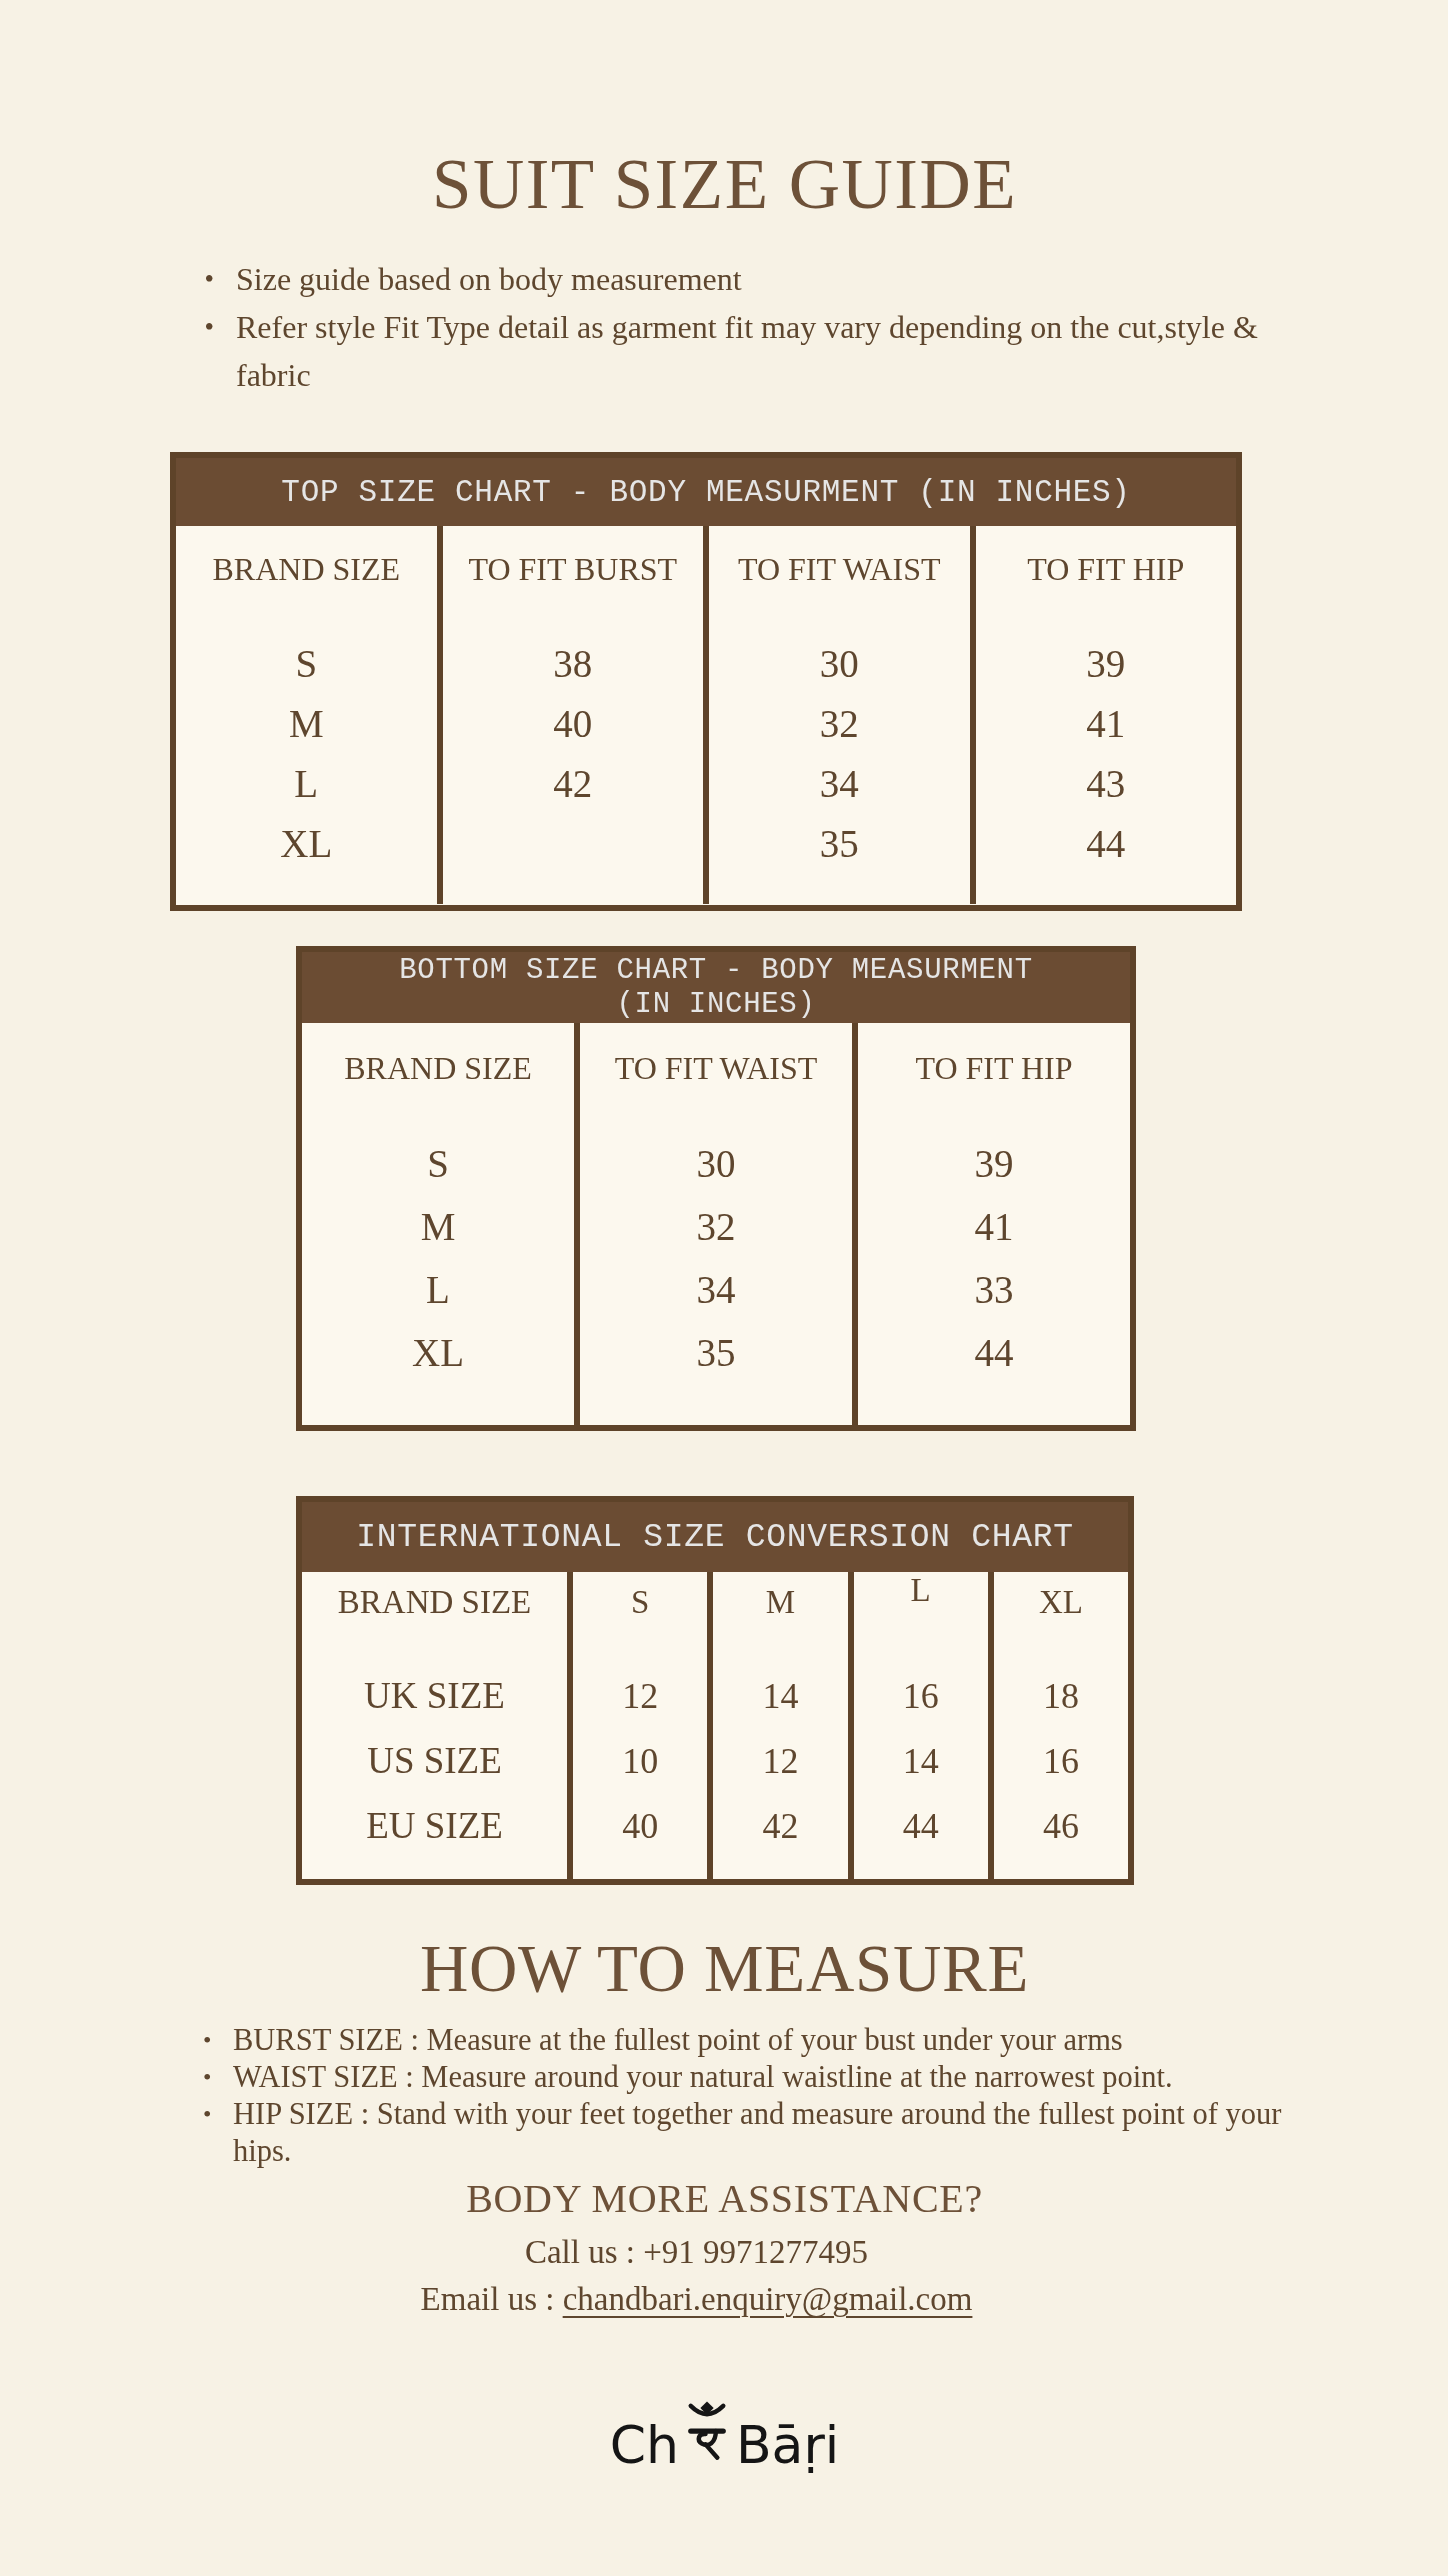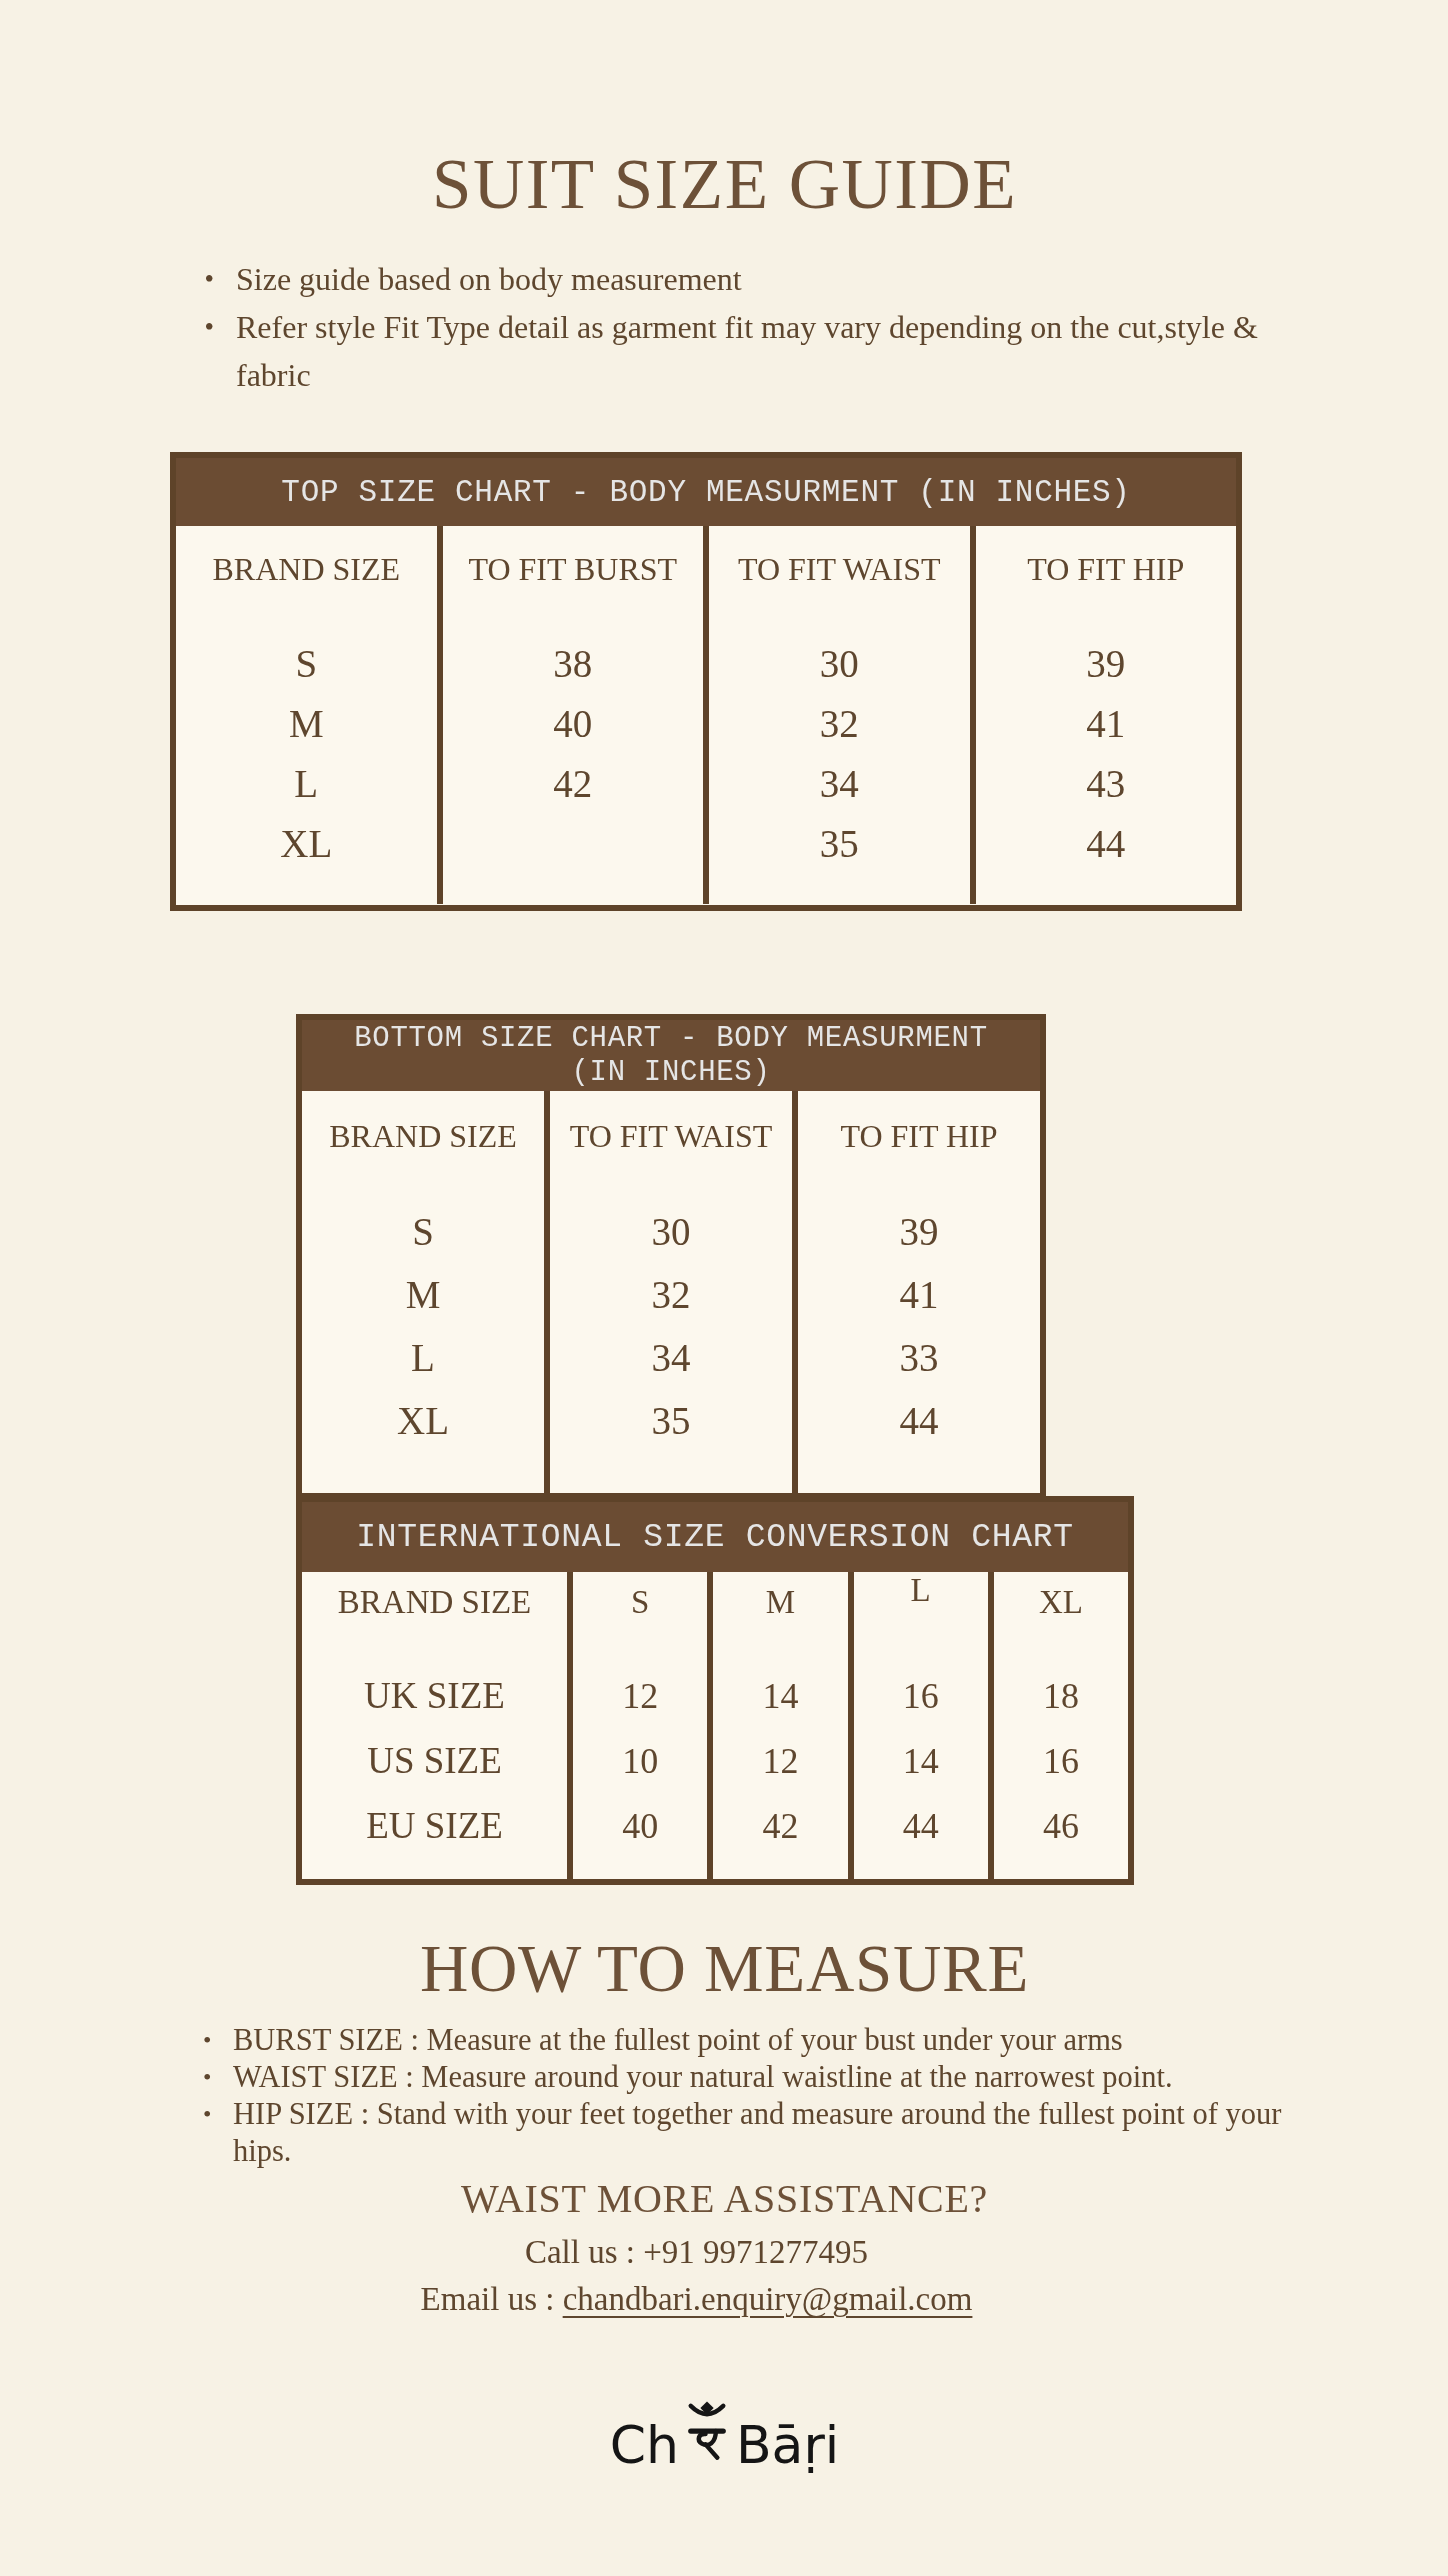--- a/index.html
+++ b/index.html
@@ -40,21 +40,21 @@
   .col-head{text-align:center;font-size:32px;line-height:67px;height:67px;}
   .cell{text-align:center;}
   
   .t-top{left:170px;top:452px;width:1072px;height:459px;}
   .t-top .band{height:68px;font-size:31px;}
   .t-top .cols{height:378px;}
   .t-top .col-head{margin-top:10.4px;}
   .t-top .rows{margin-top:31px;}
   .t-top .cell{height:60px;line-height:60px;font-size:39px;}
   
-  .t-bottom{left:296px;top:1014px;width:750px;height:485px;}
+  .t-bottom{left:296px;top:946px;width:840px;height:485px;}
   .t-bottom .band{height:71px;font-size:29px;line-height:34px;}
   .t-bottom .cols{height:402px;}
   .t-bottom .col-head{margin-top:12px;height:66px;line-height:66px;}
   .t-bottom .rows{margin-top:31px;}
   .t-bottom .cell{height:63px;line-height:63px;font-size:39px;}
   
   .t-intl{left:296px;top:1496px;width:838px;height:389px;}
   .t-intl .band{height:70px;font-size:33px;}
   .t-intl .cols{height:307px;}
   .t-intl .col-brand{flex:0 0 265px;}
@@ -235,21 +235,21 @@
     </div>
   </div>
 
   <div class="h2m-title">HOW TO MEASURE</div>
   <ul class="h2m-list">
     <li>BURST SIZE : Measure at the fullest point of your bust under your arms</li>
     <li>WAIST SIZE : Measure around your natural waistline at the narrowest point.</li>
     <li>HIP SIZE : Stand with your feet together and measure around the fullest point of your hips.</li>
   </ul>
 
-  <div class="assist-title">WAIST MORE ASSISTANCE?</div>
+  <div class="assist-title">BODY MORE ASSISTANCE?</div>
   <div class="assist-call">Call us : +91 9971277495</div>
   <div class="assist-email">
     <span>Email us : </span><span class="email-link">chandbari.enquiry@gmail.com</span>
   </div>
 
   <div class="logo">
     <span>Ch</span>
     <span class="glyph">
       <svg width="48" height="71" viewBox="0 0 64 96" xmlns="http://www.w3.org/2000/svg">
         <path d="M32,4 L41,13 L32,22 L23,13 Z" fill="#151515"></path>

